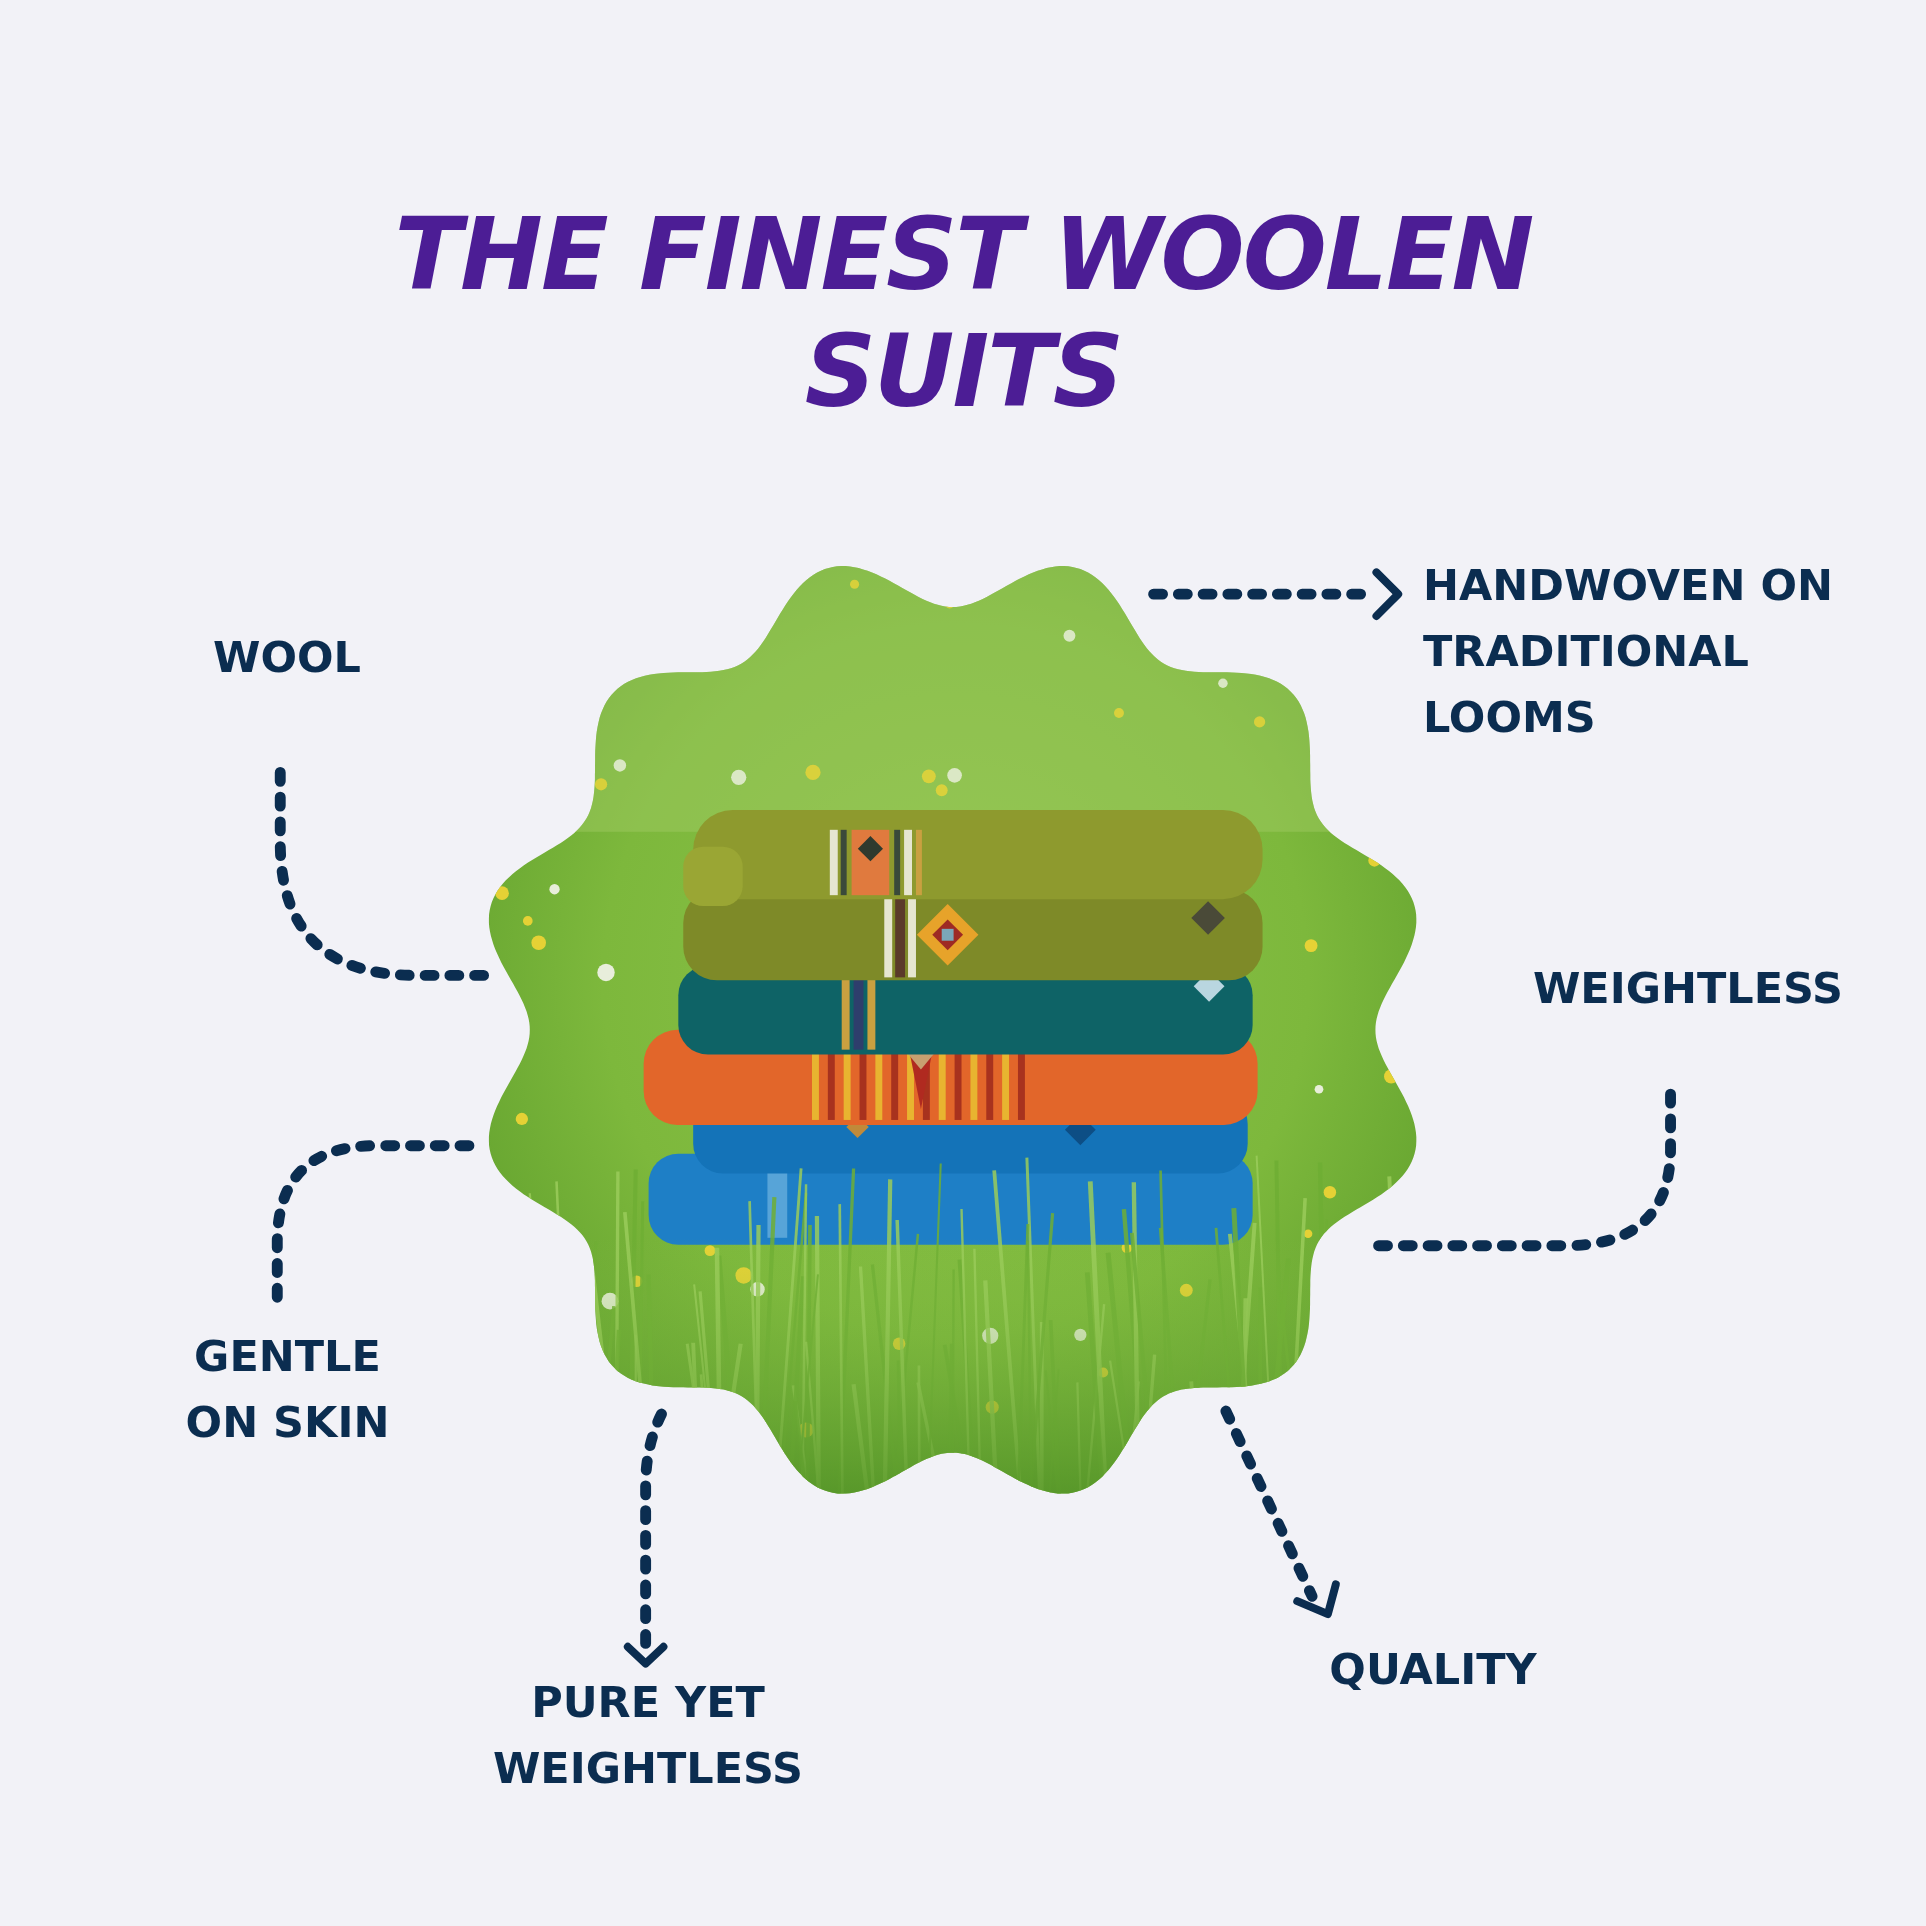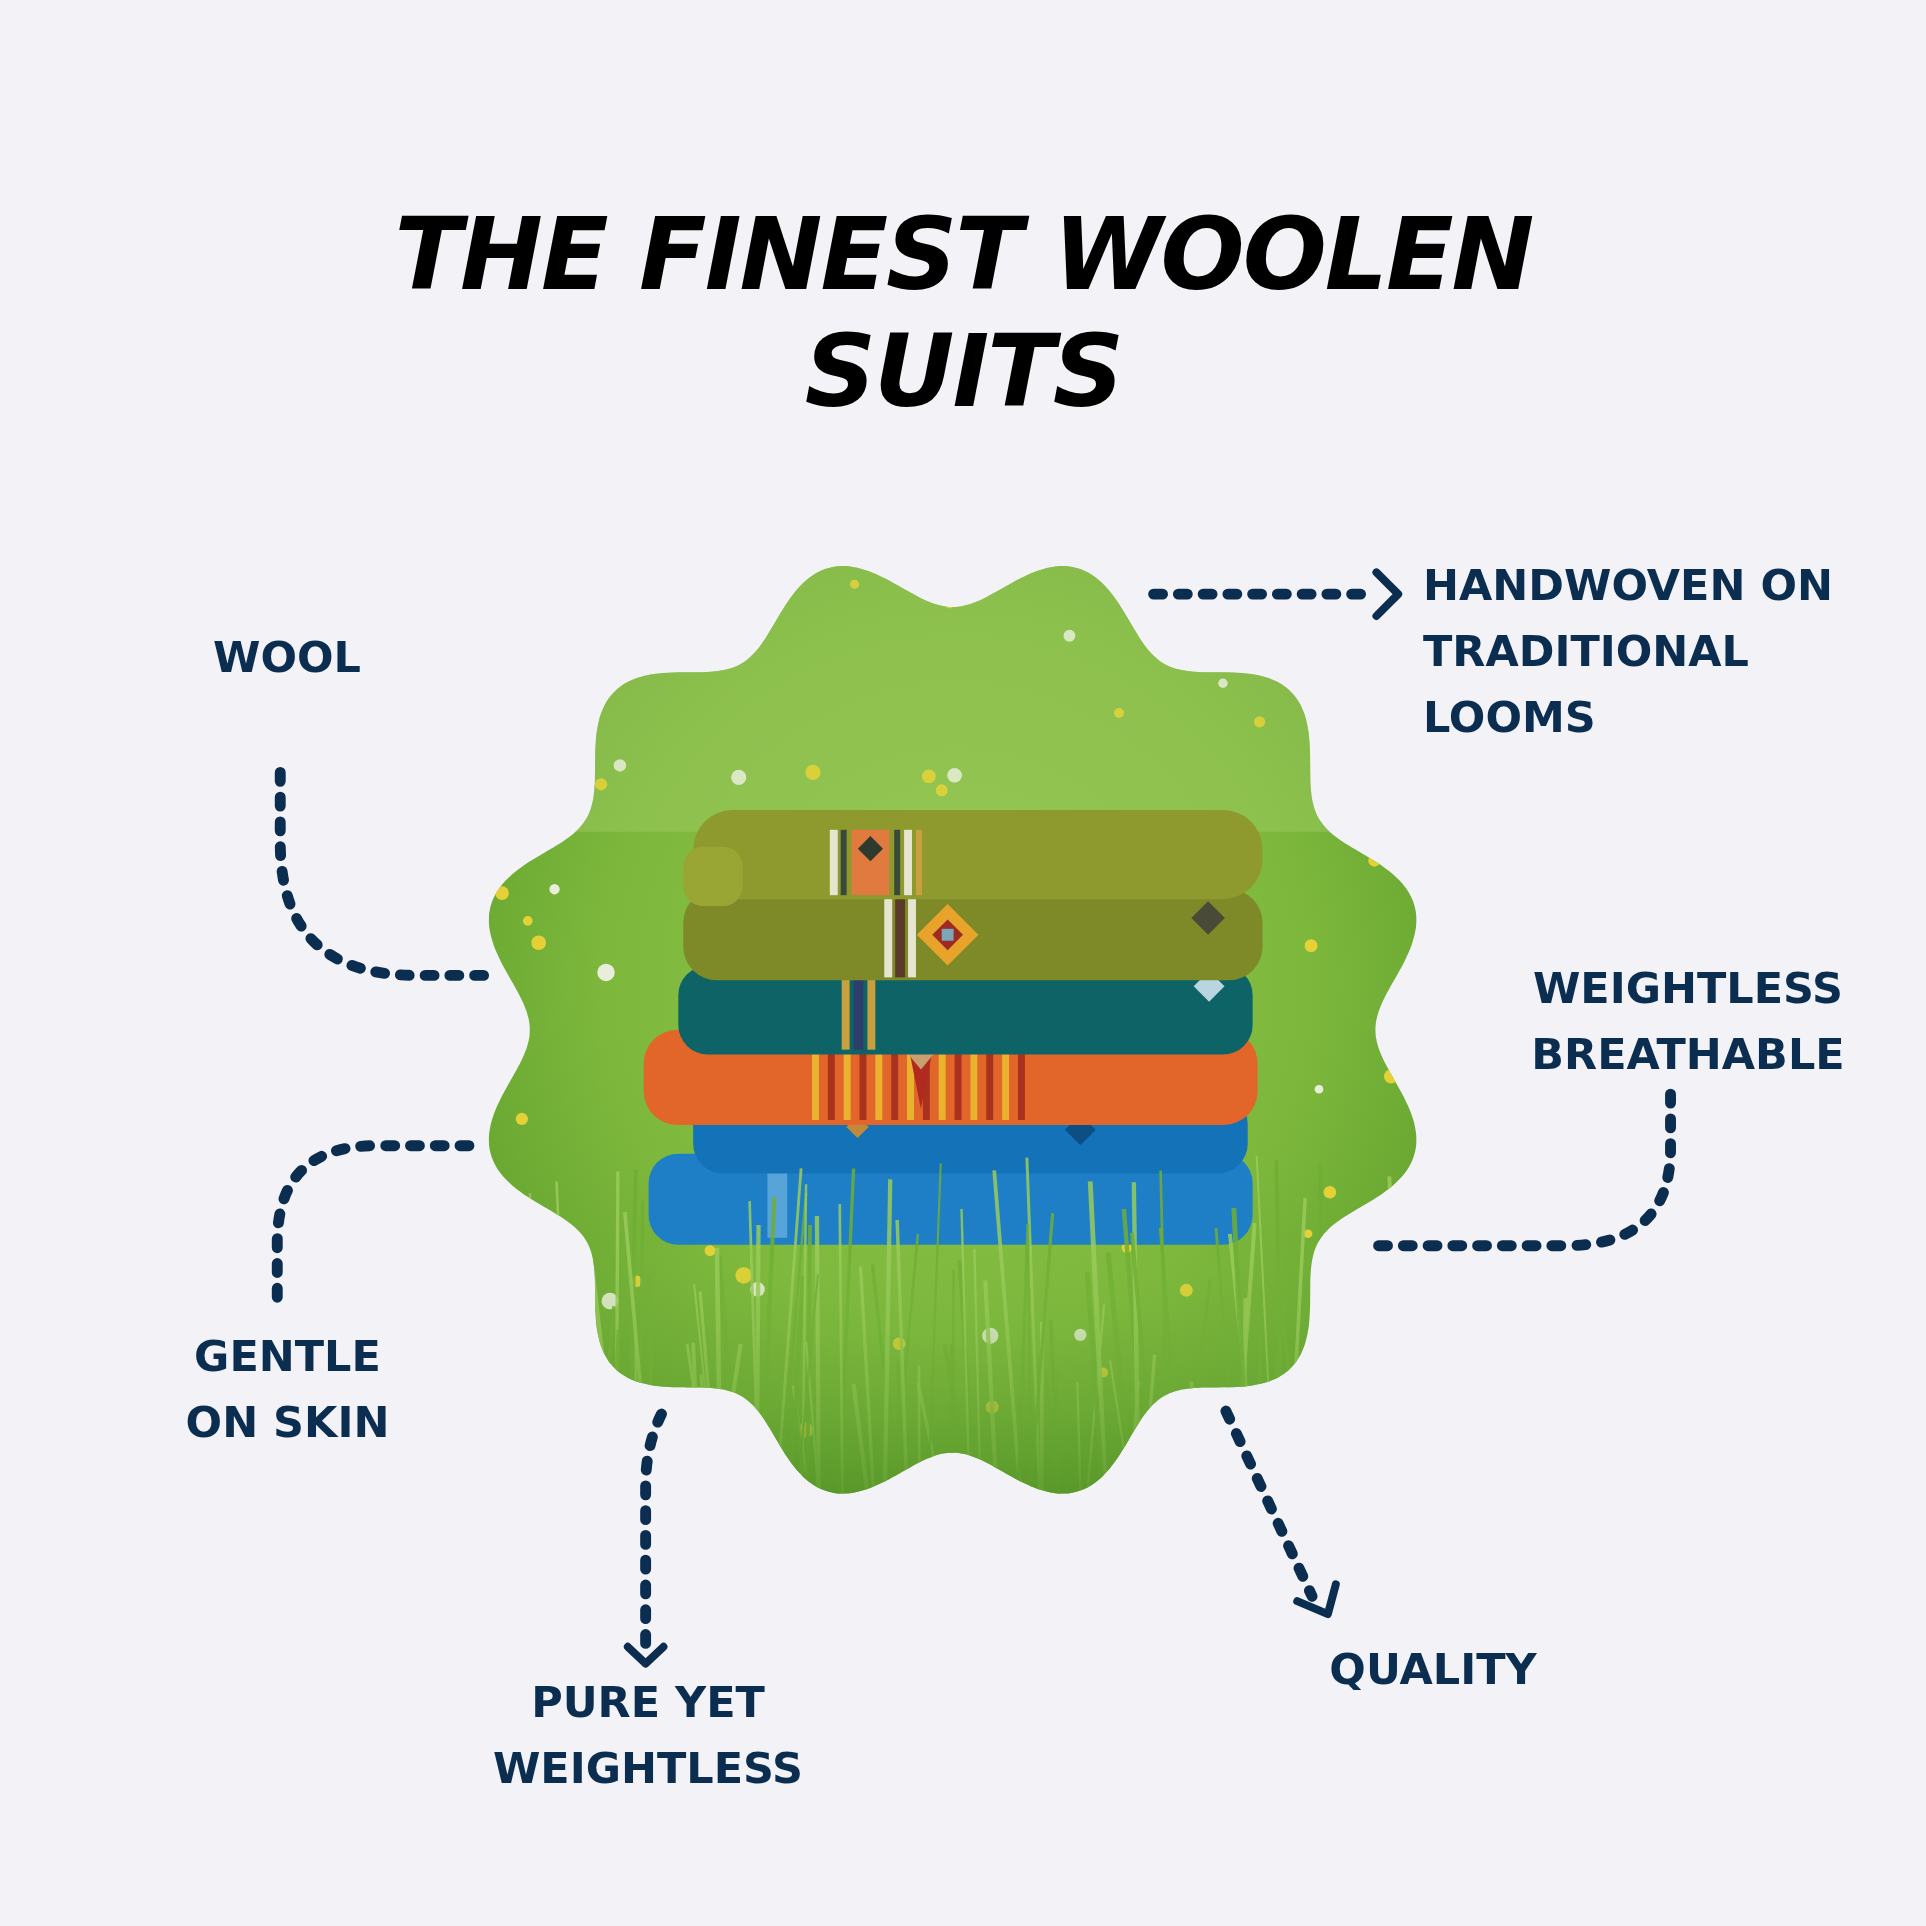--- a/index.html
+++ b/index.html
@@ -14,21 +14,21 @@
     position: absolute;
     left: 0; width: 1927px;
     top: 196px;
     text-align: center;
     font-family: "DejaVu Sans", sans-serif;
     font-weight: bold;
     font-style: italic;
     font-size: 99px;
     line-height: 117px;
     letter-spacing: -2px;
-    color: #000000;
+    color: #4c1d95;
   }
   .title .line { display: block; }
   .label {
     position: absolute;
     font-family: "DejaVu Sans", sans-serif;
     font-weight: bold;
     font-size: 43px;
     line-height: 66px;
     color: #0B2D50;
     white-space: nowrap;
@@ -323,21 +323,20 @@
 </div>
 
 <div class="label left" style="left:1423px; top:532px;margin-top:20px;">
   <span class="line">HANDWOVEN ON</span>
   <span class="line">TRADITIONAL</span>
   <span class="line">LOOMS</span>
 </div>
 
 <div class="label center" style="left:1490px; width:396px; top:955px;">
   <span class="line">WEIGHTLESS</span>
-  <span class="line">BREATHABLE</span>
 </div>
 
 <div class="label center" style="left:129px; width:317px; top:1323px;">
   <span class="line">GENTLE</span>
   <span class="line">ON SKIN</span>
 </div>
 
 <div class="label center" style="left:450px; width:396px; top:1669px;">
   <span class="line">PURE YET</span>
   <span class="line">WEIGHTLESS</span>

